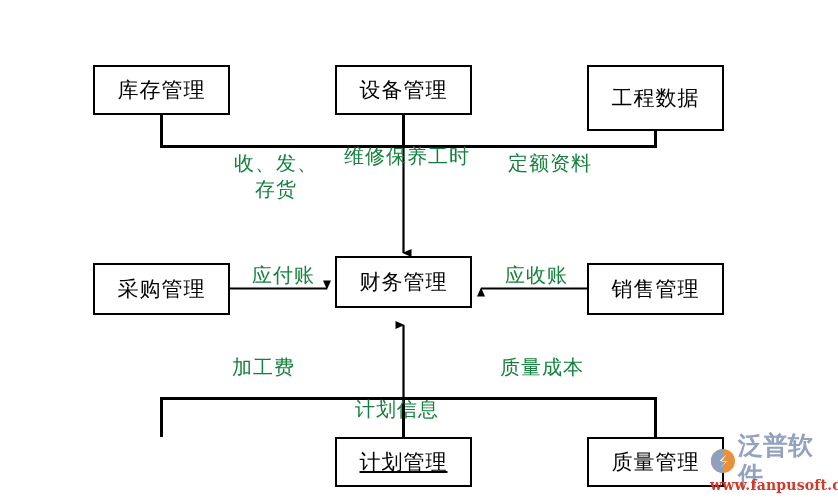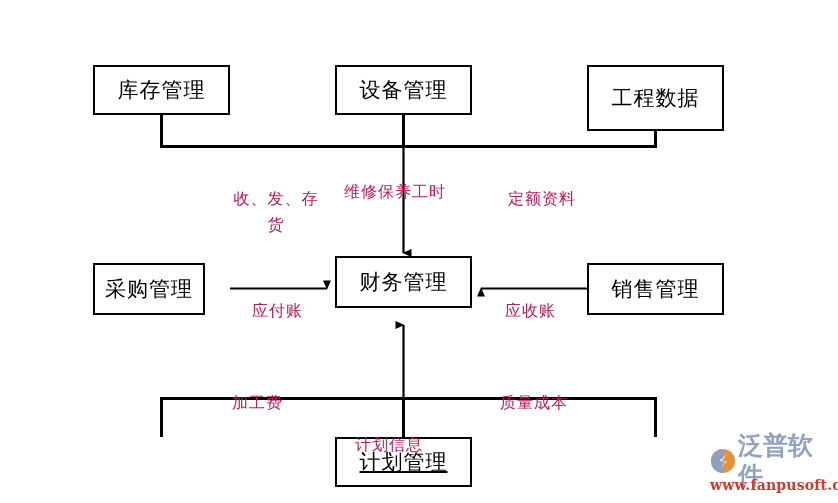--- a/index.html
+++ b/index.html
@@ -33,28 +33,27 @@
     align-items: center;
     justify-content: center;
     color: #000000;
     font-size: 21px;
     letter-spacing: 1px;
     font-family: "DejaVu Sans", "Liberation Sans", sans-serif;
     white-space: nowrap;
   }
   .edge-label {
     position: absolute;
-    color: #be185d;
-    font-size: 16px;
+    color: #15803d;
+    font-size: 20px;
     letter-spacing: 1px;
     line-height: 26px;
     text-align: center;
     white-space: nowrap;
     font-family: "DejaVu Sans", "Liberation Sans", sans-serif;
-    margin-top: 36px;
   }
   .edge-label.two-line {
     white-space: normal;
     width: 96px;
   }
   
   #watermark {
     position: absolute;
     left: 710px;
     top: 444px;
@@ -148,32 +147,35 @@
   <div class="node" style="left:93px;  top:65px;  width:137px; height:50px;">
     <span>库存管理</span>
   </div>
   <div class="node" style="left:335px; top:65px;  width:137px; height:50px;">
     <span>设备管理</span>
   </div>
   <div class="node" style="left:587px; top:65px;  width:137px; height:66px;">
     <span>工程数据</span>
   </div>
 
-  <div class="node" style="left:93px;  top:263px; width:112px; height:52px;">
+  <div class="node" style="left:93px;  top:263px; width:137px; height:52px;">
     <span>采购管理</span>
   </div>
   <div class="node" style="left:335px; top:256px; width:137px; height:52px;">
     <span>财务管理</span>
   </div>
   <div class="node" style="left:587px; top:263px; width:137px; height:52px;">
     <span>销售管理</span>
   </div>
 
   <div class="node" style="left:335px; top:437px; width:137px; height:50px;text-decoration:underline;">
     <span>计划管理</span>
+  </div>
+  <div class="node" style="left:587px; top:437px; width:137px; height:50px;">
+    <span>质量管理</span>
   </div>
 
   <div class="edge-label two-line" style="left:228px; top:150px;">收、发、存货</div>
 
   <div class="edge-label" style="left:344px; top:143px;">维修保养工时</div>
 
   <div class="edge-label" style="left:508px; top:150px;">定额资料</div>
 
   <div class="edge-label" style="left:252px; top:262px;">应付账</div>
 

